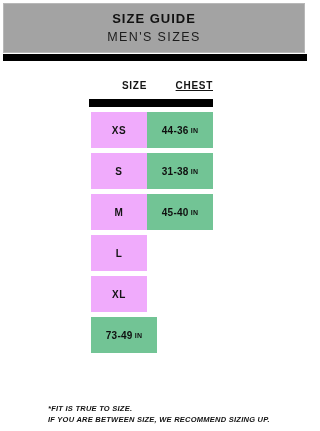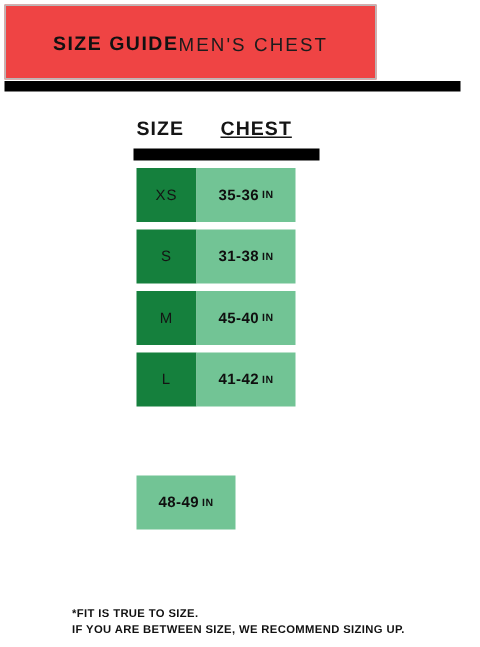--- a/index.html
+++ b/index.html
@@ -22,27 +22,27 @@
     position: relative;
     background: #ffffff;
     box-sizing: border-box;
   }
 
   
   .header-box {
     position: absolute;
     left: 3px;
     top: 3px;
-    width: 248px;
+    width: 302px;
     height: 50px;
     border: 1px solid #b8b8b8;
     box-sizing: border-box;
-    background: #ef4444;
-    display: flex;
-    flex-direction: row;
+    background: #a3a3a3;
+    display: flex;
+    flex-direction: column;
     align-items: center;
     justify-content: center;
   }
   .title-main {
     font-size: 13px;
     font-weight: bold;
     letter-spacing: 1.0px;
     color: #111111;
     line-height: 15px;
     text-align: center;
@@ -71,25 +71,25 @@
   
   .col-head-row {
     position: absolute;
     left: 91px;
     top: 79px;
     width: 122px;
     height: 14px;
     display: flex;
   }
   .col-head {
-    font-size: 13px;
+    font-size: 10px;
     font-weight: bold;
     letter-spacing: 0.7px;
     color: #151515;
-    text-align: left;
+    text-align: right;
     line-height: 14px;
     white-space: nowrap;
   }
   .col-head.size  { width: 56px; }
   .col-head.chest { width: 66px; text-decoration: underline; }
 
   .head-bar {
     position: absolute;
     left: 89px;
     top: 99px;
@@ -110,24 +110,24 @@
     height: 36px;
     margin-bottom: 5px;
   }
   .cell {
     display: flex;
     align-items: center;
     justify-content: center;
     box-sizing: border-box;
   }
   .cell-size {
-    width: 40px;
-    background: #15803d;
+    width: 56px;
+    background: #f0abfc;
     font-size: 10px;
-    font-weight: normal;
+    font-weight: bold;
     letter-spacing: 0.6px;
     color: #141414;
   }
   .cell-chest {
     width: 66px;
     background: #72c495;
     font-size: 10px;
     font-weight: bold;
     letter-spacing: 0.3px;
     color: #0f0f0f;
@@ -147,47 +147,48 @@
     top: 403px;
     width: 250px;
   }
   .footer-line {
     font-size: 7.5px;
     font-weight: bold;
     letter-spacing: 0.25px;
     color: #111111;
     line-height: 11px;
     white-space: nowrap;
+    font-style: italic;
   }
 </style>
 </head>
 <body>
 
 <div class="page">
 
   <div class="header-box">
     <div class="title-main">SIZE GUIDE</div>
-    <div class="title-sub">MEN'S CHEST</div>
+    <div class="title-sub">MEN'S SIZES</div>
   </div>
 
   <div class="rule-bar"></div>
 
   <div class="col-head-row">
     <div class="col-head size">SIZE</div>
     <div class="col-head chest">CHEST</div>
   </div>
 
   <div class="head-bar"></div>
 
   <div class="table">
 
     <div class="row">
       <div class="cell cell-size">XS</div>
       <div class="cell cell-chest">
-          <span>35-36</span>
+          <span>44-36</span>
           <span class="unit">IN</span>
         </div>
     </div>
 
     <div class="row">
       <div class="cell cell-size">S</div>
       <div class="cell cell-chest">
           <span>31-38</span>
           <span class="unit">IN</span>
         </div>
@@ -196,33 +197,30 @@
     <div class="row">
       <div class="cell cell-size">M</div>
       <div class="cell cell-chest">
           <span>45-40</span>
           <span class="unit">IN</span>
         </div>
     </div>
 
     <div class="row">
       <div class="cell cell-size">L</div>
-      <div class="cell cell-chest">
-          <span>41-42</span>
-          <span class="unit">IN</span>
-        </div>
-    </div>
-
-    <div class="row">
-    </div>
-
-
-    <div class="row">
-      <div class="cell cell-chest">
-          <span>48-49</span>
+    </div>
+
+    <div class="row">
+      <div class="cell cell-size">XL</div>
+    </div>
+
+
+    <div class="row">
+      <div class="cell cell-chest">
+          <span>73-49</span>
           <span class="unit">IN</span>
         </div>
     </div>
 
   </div>
 
   <div class="footer">
     <div class="footer-line">*FIT IS TRUE TO SIZE.</div>
     <div class="footer-line">IF YOU ARE BETWEEN SIZE, WE RECOMMEND SIZING UP.</div>
   </div>

